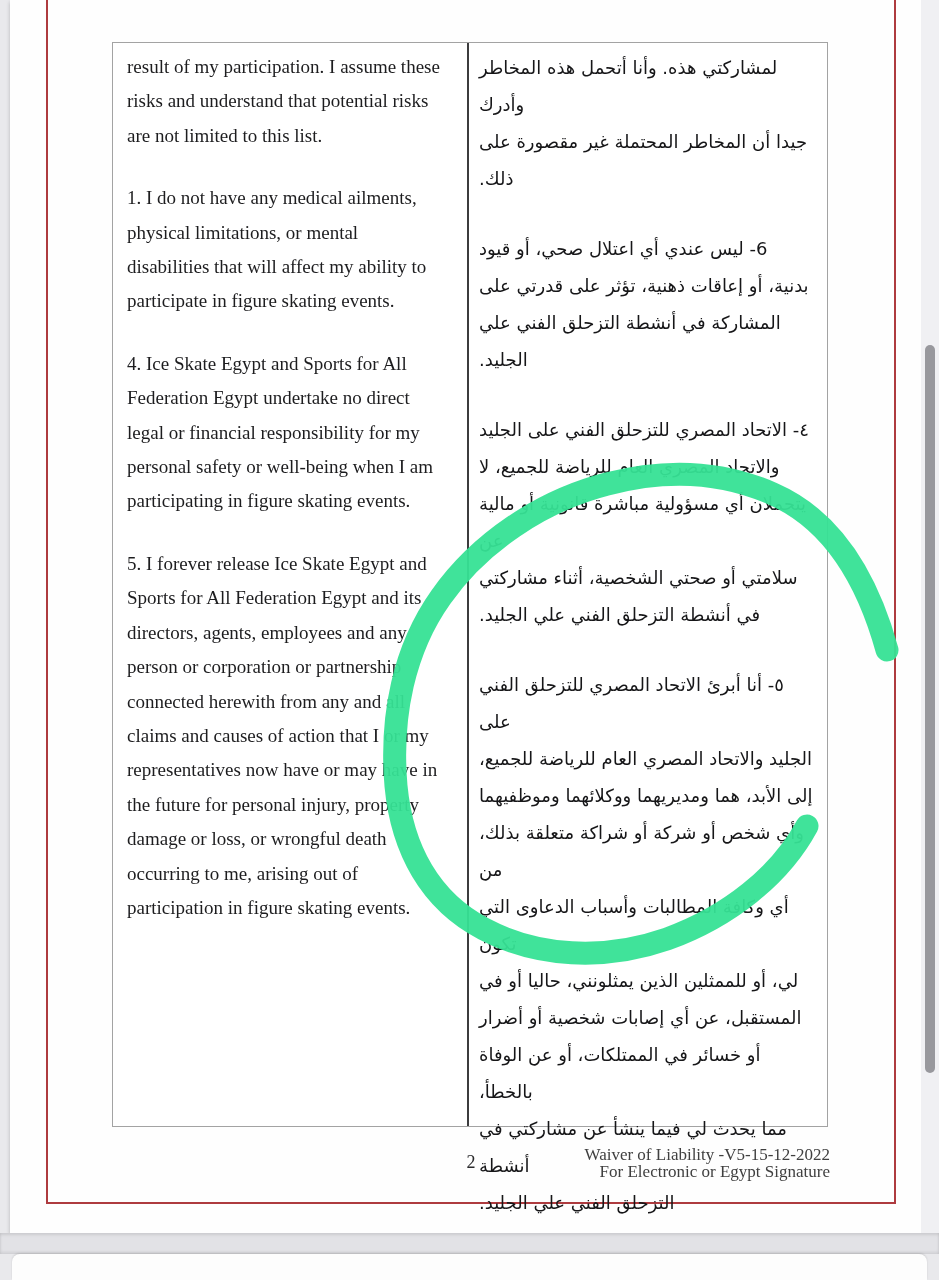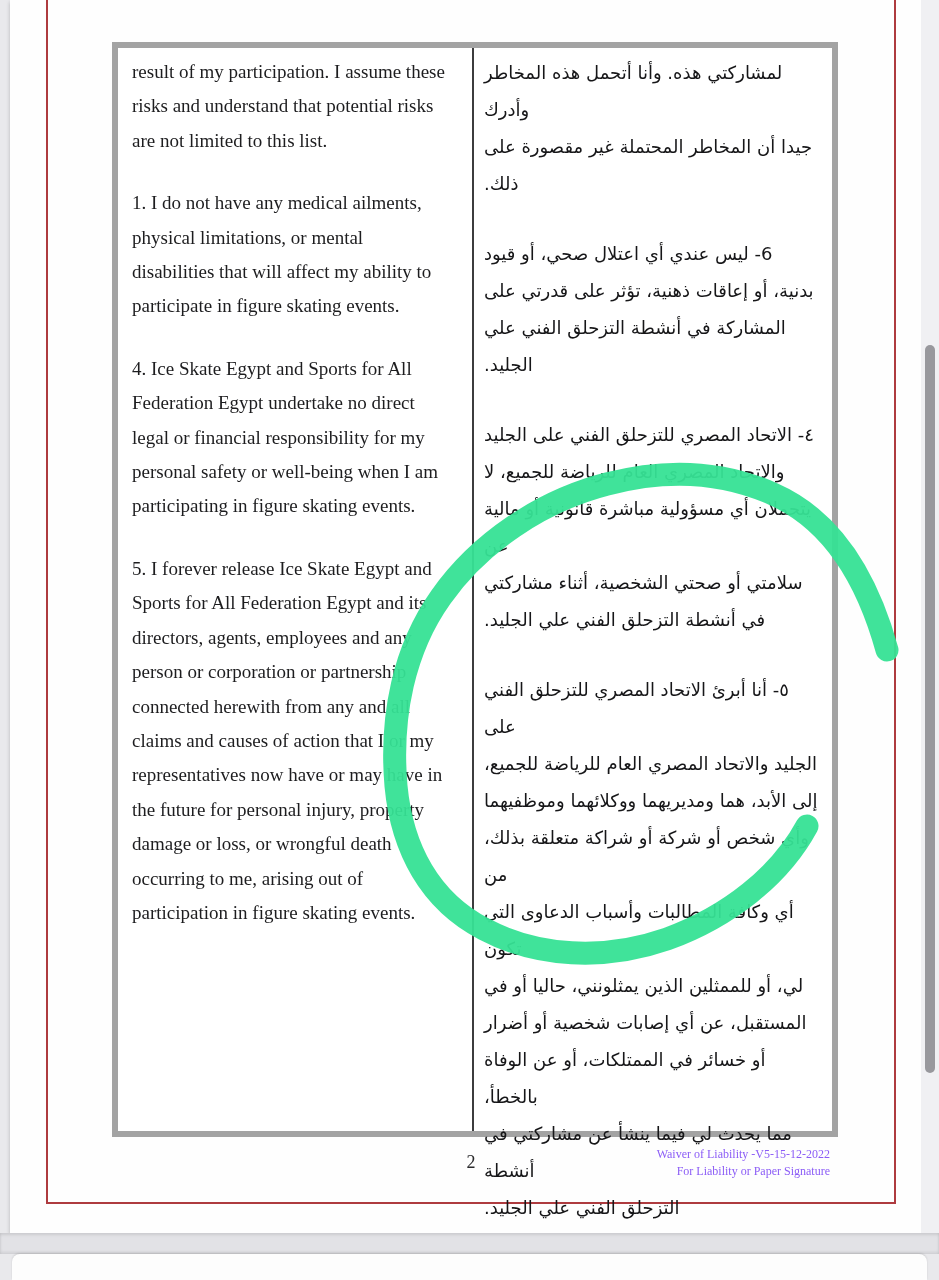--- a/index.html
+++ b/index.html
@@ -7,34 +7,34 @@
        font-family:"Liberation Serif", serif;}
   .viewport{position:relative;width:939px;height:1280px;}
 
   .page1{position:absolute;left:10px;top:0;width:911px;height:1233px;
          background:#fefefe;box-shadow:0 2px 4px rgba(0,0,0,.22);}
 
   .red-border{position:absolute;left:36px;top:-8px;width:846px;height:1208px;
               border:2px solid #ae3b3f;}
 
   .waiver-table{position:absolute;left:102px;top:42px;width:714px;height:1083px;
-                border:6px solid #a3a3a3;display:flex;background:#fff;}
+                border:1px solid #a3a3a3;display:flex;background:#fff;}
   .col-en{width:356px;border-right:2px solid #3c3c3e;box-sizing:border-box;
           padding:7px 10px 0 14px;color:#1d1d1f;}
   .col-en p{margin:0 0 28px 0;font-size:19px;line-height:34.4px;
             white-space:pre-line;font-family:"Liberation Serif", serif;}
   .col-ar{flex:1;box-sizing:border-box;direction:rtl;text-align:left;
           padding:6px 12px 0 10px;color:#161618;}
   .col-ar p{margin:0 0 33px 0;font-size:18px;line-height:37px;
             white-space:pre-line;font-family:"DejaVu Sans", sans-serif;}
 
   .page-number{position:absolute;left:36px;top:1152px;width:850px;
                text-align:center;font-size:18px;color:#2a2a2c;}
   .footer-right{position:absolute;left:520px;top:1146px;width:300px;
-                text-align:right;font-size:12px;line-height:17px;color:#8b5cf6;}
+                text-align:right;font-size:17px;line-height:17px;color:#404040;}
 
   .marker-svg{position:absolute;left:0;top:0;pointer-events:none;}
 
   .page-gap{position:absolute;left:0;top:1233px;width:939px;height:21px;
             background:#e2e2e6;
             box-shadow:inset 0 2px 3px rgba(0,0,0,.10), inset 0 -2px 3px rgba(0,0,0,.08);}
   .page2{position:absolute;left:12px;top:1254px;width:915px;height:26px;
          background:#fdfdfd;border-radius:8px 8px 0 0;
          box-shadow:0 -1px 2px rgba(0,0,0,.12);}
 
@@ -102,21 +102,21 @@
         <p>٦- أنا مسؤول بنسبة ١٠٠٪ عن كافة النفقات
 الطبية المتكبدة نتيجة لأي إصابات شخصية أو
 أضرار أو خسائر في الممتلكات، أثناء مشاركتي
 في أنشطة التزحلق الفني علي الجليد</p>
       </div>
     </div>
 
     <div class="page-number">2</div>
     <div class="footer-right">
       <div>Waiver of Liability -V5-15-12-2022</div>
-      <div>For Liability or Paper Signature</div>
+      <div>For Electronic or Egypt Signature</div>
     </div>
   </div>
 
   <svg class="marker-svg" width="939" height="1280" viewBox="0 0 939 1280">
     <path d="M 807 826
              C 780 876 728 917 667 939
              C 604 961 537 957 484 929
              C 430 901 402 849 396 786
              C 390 716 404 649 441 597
              C 479 543 541 501 607 484

